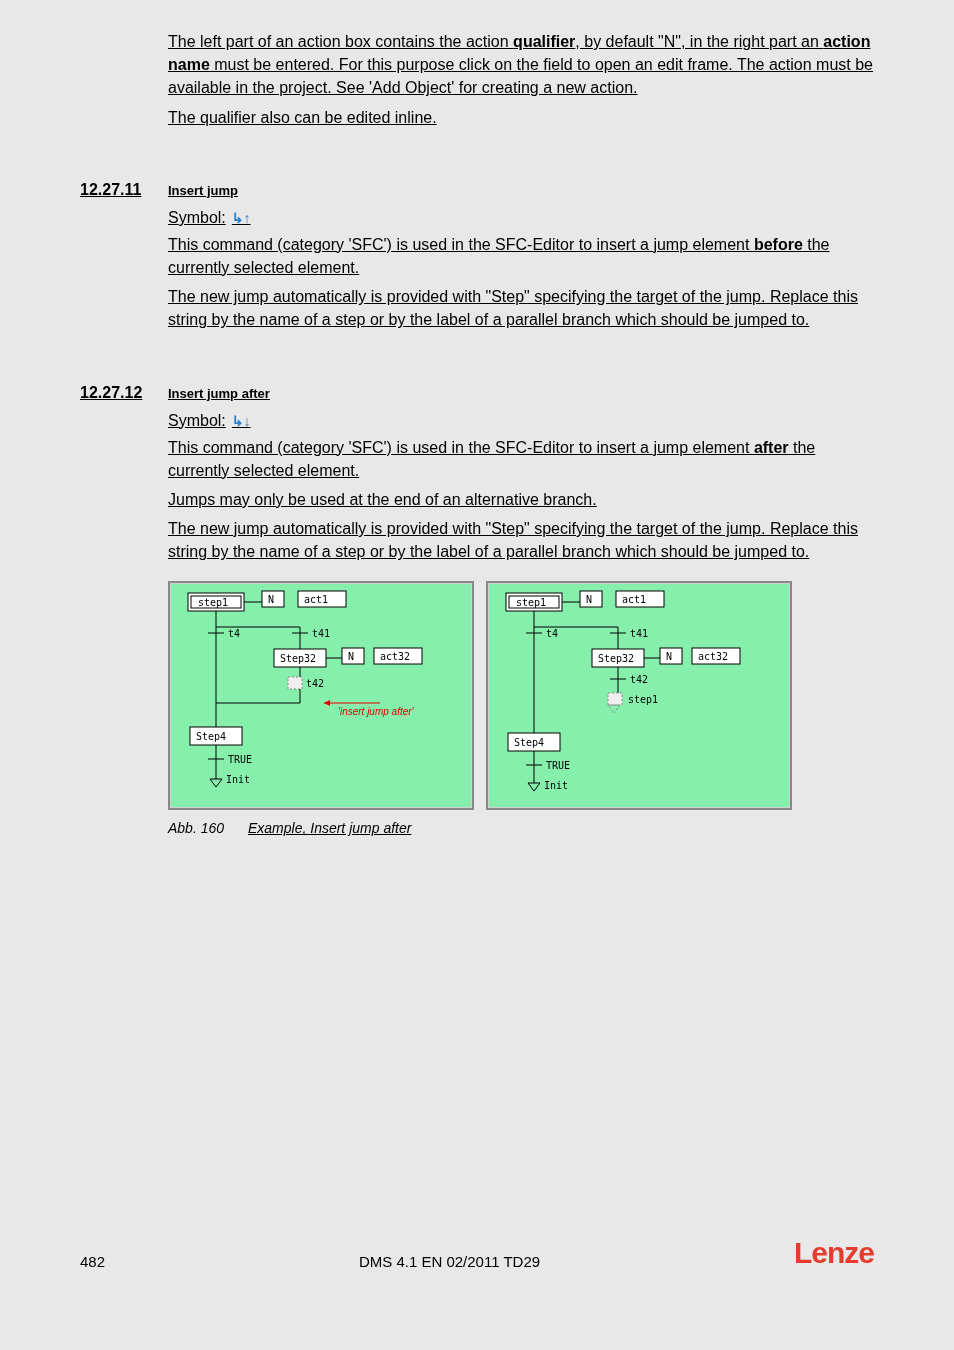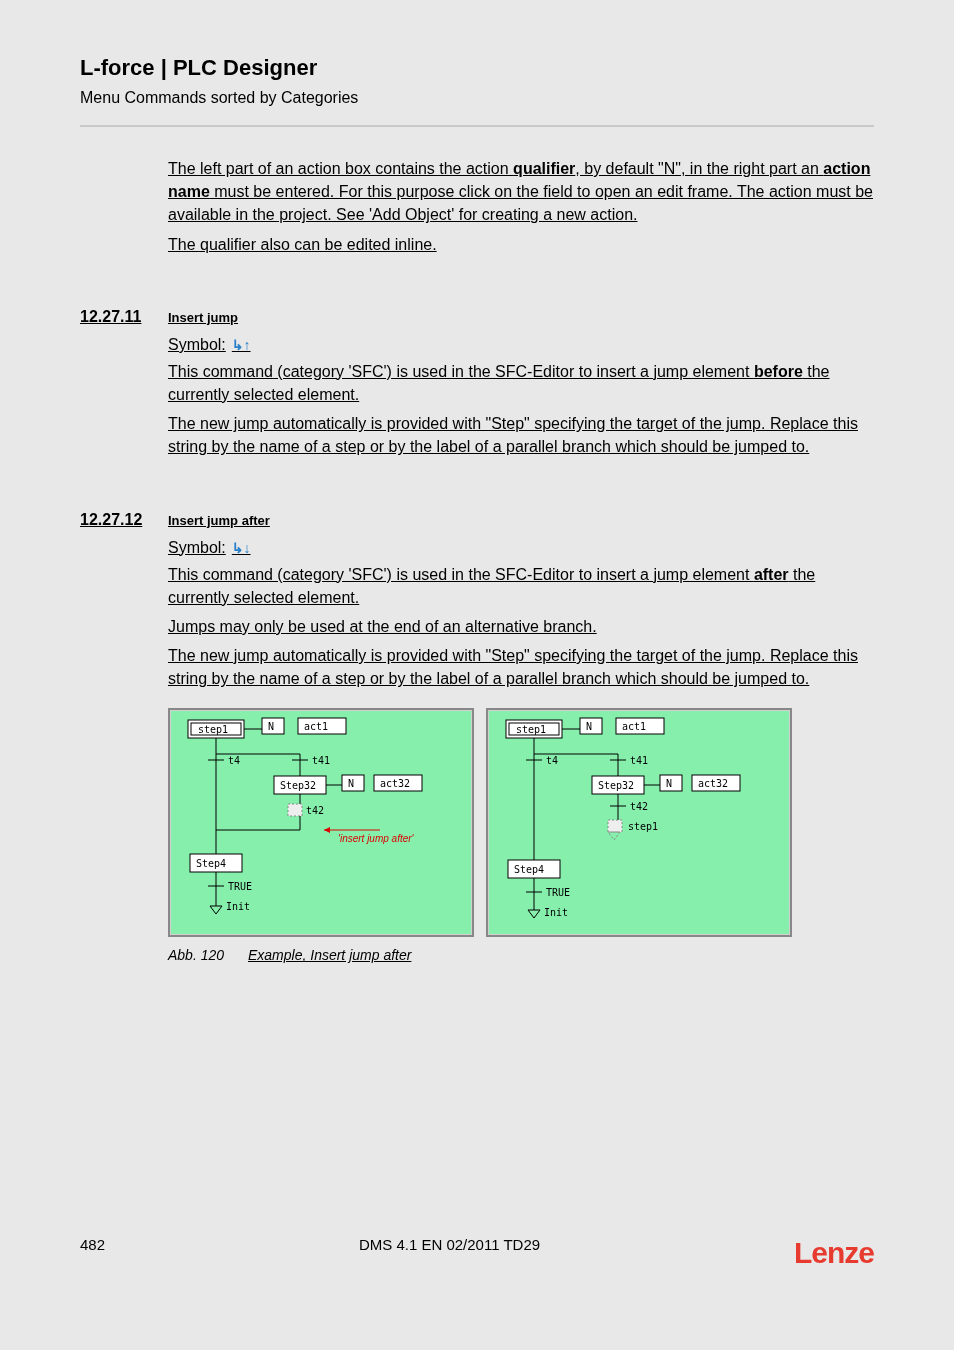--- a/index.html
+++ b/index.html
@@ -23,31 +23,27 @@
   .sfc-step{fill:#fff;stroke:#000;stroke-width:1;}
   .sfc-step-d{fill:#fff;stroke:#000;stroke-width:1;}
   .sfc-text{font:10px monospace;fill:#000;}
   .sfc-text-i{font:italic 10px sans-serif;fill:#d00;}
   .sfc-line{stroke:#000;stroke-width:1;fill:none;}
   .sfc-line-r{stroke:#d00;stroke-width:1;fill:none;}
   .sfc-dash{stroke:#888;stroke-width:1;fill:#eee;}
   .caption{margin:10px 0 0 88px;font-style:italic;font-size:14px;}
   .capnum{display:inline-block;width:80px;}
   
-  .footer{position:absolute;bottom:80px;left:80px;right:80px;display:flex;justify-content:space-between;align-items:flex-start;font-size:15px;}
+  .footer{position:absolute;bottom:80px;left:80px;right:80px;display:flex;justify-content:space-between;align-items:flex-end;font-size:15px;}
   .brand{font-weight:800;font-size:30px;color:#e63b2e;letter-spacing:-1px;}
 </style>
 </head>
 <body>
 
 <div class="page">
-  <div class="header">
-    <div class="header-title">L-force | PLC Designer</div>
-    <div class="header-sub">Menu Commands sorted by Categories</div>
-  </div>
 
   <div class="body">
 
     <p class="para">
       <span>The left part of an action box contains the action </span><b>qualifier</b><span>, by default "N", in the right part an </span><b>action name</b><span> must be entered.  For this purpose click on the field to open an edit frame. The action must be available in the project. See 'Add Object' for creating a new action.</span>
     </p>
     <p class="para2">The qualifier also can be edited inline.</p>
 
     <div class="section">
       <div class="secnum">12.27.11</div>
@@ -174,21 +170,21 @@
           <line x1="46" y1="168" x2="46" y2="184" class="sfc-line"></line>
           <line x1="38" y1="182" x2="54" y2="182" class="sfc-line"></line>
           <text x="58" y="186" class="sfc-text">TRUE</text>
           <line x1="46" y1="184" x2="46" y2="200" class="sfc-line"></line>
           <polygon points="40,200 52,200 46,208" fill="none" stroke="#000"></polygon>
           <text x="56" y="206" class="sfc-text">Init</text>
         </svg>
       </div>
     </div>
     <div class="caption">
-      <span class="capnum">Abb. 120</span><span>Example, Insert jump after</span>
+      <span class="capnum">Abb. 160</span><span>Example, Insert jump after</span>
     </div>
   </div>
 
   <div class="footer">
     <div>482</div>
     <div>DMS 4.1 EN 02/2011 TD29</div>
     <div class="brand">Lenze</div>
   </div>
 </div>
 

